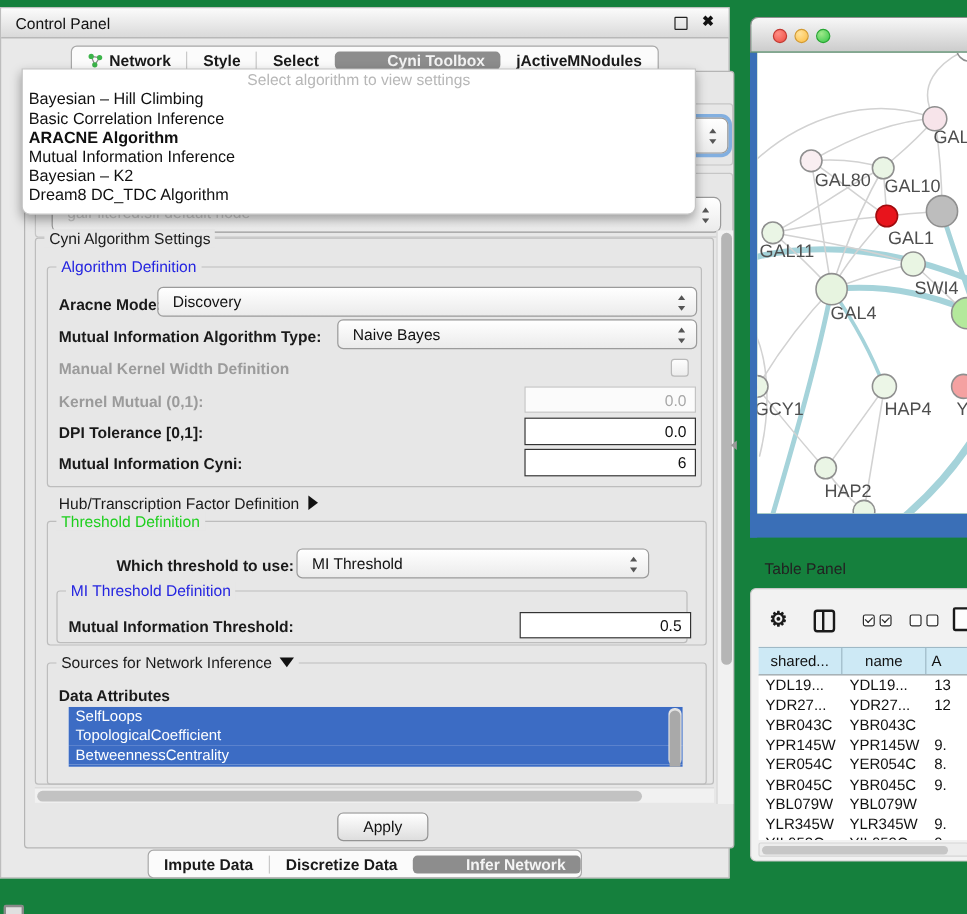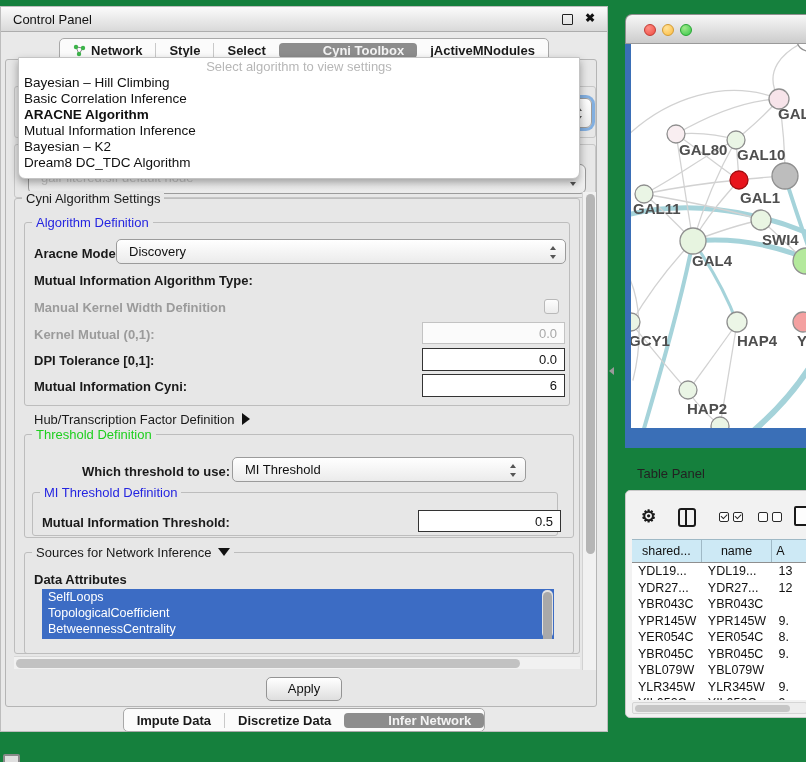--- a/index.html
+++ b/index.html
@@ -19,21 +19,21 @@
   .tabbar.top{top:31px;}
   .tabbar.bottom{top:701px;}
   .tabgroup{display:flex;align-items:center;background:#fbfbfb;border:1px solid #a8a8a8;
       border-radius:5px;height:22px;overflow:hidden;}
   .tab{display:flex;align-items:center;gap:5px;padding:0 13px;font-size:13px;font-weight:600;color:#1a1a1a;
       border-left:1px solid #c9c9c9;white-space:nowrap;}
   .tab:first-child{border-left:none;}
   .tab.active{background:#8d8d8d;color:#f4f4f4;border-radius:4px;border-left:none;padding-left:44px;}
   .tab.active + .tab{border-left:none;}
   
-  .cp-body{position:absolute;left:4px;top:52px;width:592px;height:648px;background:#e7e7e7;
+  .cp-body{position:absolute;left:19px;top:52px;width:592px;height:648px;background:#e7e7e7;
       border:1px solid #b5b5b5;border-radius:3px;box-sizing:border-box;overflow:hidden;}
   
   .ghost-group{position:absolute;border:1px solid #c6c6c6;border-radius:3px;background:#e7e7e7;}
   .ghost-combo{position:absolute;border-radius:6px;background:linear-gradient(#ffffff,#ebebeb);
       border:1px solid #9b9b9b;}
   .ghost-combo.focus{box-shadow:0 0 0 3px rgba(96,156,222,.75);}
   .ghost-combo .val{position:absolute;left:12px;top:5px;font-size:13px;color:#c9c9c9;white-space:nowrap;}
   
   .group{position:absolute;border:1px solid #bdbdbd;border-radius:3px;box-sizing:border-box;}
   .group-label{position:absolute;font-size:13px;background:#e7e7e7;padding:0 4px;white-space:nowrap;z-index:3;}
@@ -84,21 +84,21 @@
   
   .netwin{position:absolute;left:625px;top:14px;width:187px;height:434px;}
   .net-title{position:absolute;left:0;top:0;width:100%;height:30px;border:1px solid #8f8f8f;border-bottom:1px solid #9a9a9a;
       border-radius:7px 0 0 0;background:linear-gradient(#f7f7f7,#cccccc);box-sizing:border-box;}
   .tl{position:absolute;top:9px;width:12px;height:12px;border-radius:50%;box-sizing:border-box;}
   .tl.red{left:18px;background:radial-gradient(circle at 35% 30%,#ff8d84,#ee4d43);border:1px solid #c23a33;}
   .tl.yellow{left:36px;background:radial-gradient(circle at 35% 30%,#ffe29a,#fdbc40);border:1px solid #d29b33;}
   .tl.green{left:54px;background:radial-gradient(circle at 35% 30%,#9fe98a,#35c649);border:1px solid #27a532;}
   .net-frame-left{position:absolute;left:0;top:30px;width:6px;height:404px;background:#3a6fb7;}
   .net-frame-bottom{position:absolute;left:0;top:414px;width:100%;height:20px;background:#3a6fb7;}
-  .net-canvas{position:absolute;left:6px;top:30px;width:175px;height:384px;background:#fff;overflow:hidden;font-weight:bold;}
+  .net-canvas{position:absolute;left:6px;top:30px;width:175px;height:384px;background:#fff;overflow:hidden;}
   
   .tp-label{position:absolute;left:637px;top:466px;font-size:13px;color:#222;}
   .tp-card{position:absolute;left:625px;top:490px;width:187px;height:228px;background:#f2f2f2;
       border:1px solid #c8c8c8;border-radius:5px;box-sizing:border-box;}
   .tp-toolbar{position:absolute;left:0;top:14px;width:100%;height:26px;}
   .gear{position:absolute;left:15px;top:1px;font-size:17px;font-weight:bold;color:#1a1a1a;}
   .colsicon{position:absolute;left:52px;top:3px;width:14px;height:15px;border:2px solid #1a1a1a;border-radius:3px;}
   .colsicon:after{content:"";position:absolute;left:5px;top:0;width:2px;height:15px;background:#1a1a1a;}
   .cbpair{position:absolute;top:7px;}
   .cb{display:inline-block;width:8px;height:8px;border:1.6px solid #2a2a2a;border-radius:2px;margin-right:4px;
@@ -180,20 +180,24 @@
       <div class="group" style="left:18px;top:162px;width:546px;height:184px;"></div>
       <span class="group-label lbl-blue" style="left:26px;top:155px;">Algorithm Definition</span>
 
       <span class="flabel bold" style="left:28px;top:186px;">Aracne Mode:</span>
       <div class="combo" style="left:110px;top:179px;width:450px;height:25px;">
         <span class="val">Discovery</span>
         <span class="stepper"></span>
       </div>
 
       <span class="flabel bold" style="left:28px;top:213px;">Mutual Information Algorithm Type:</span>
+      <div class="combo" style="left:260px;top:206px;width:300px;height:25px;">
+        <span class="val">Naive Bayes</span>
+        <span class="stepper"></span>
+      </div>
 
       <span class="flabel dis" style="left:28px;top:240px;">Manual Kernel Width Definition</span>
       <div class="checkbox" style="left:538px;top:239px;"></div>
 
       <span class="flabel dis" style="left:28px;top:267px;">Kernel Mutual (0,1):</span>
       <div class="field dim" style="left:416px;top:262px;width:143px;height:22px;">
         <span class="fval">0.0</span>
       </div>
 
       <span class="flabel bold" style="left:28px;top:293px;">DPI Tolerance [0,1]:</span>

